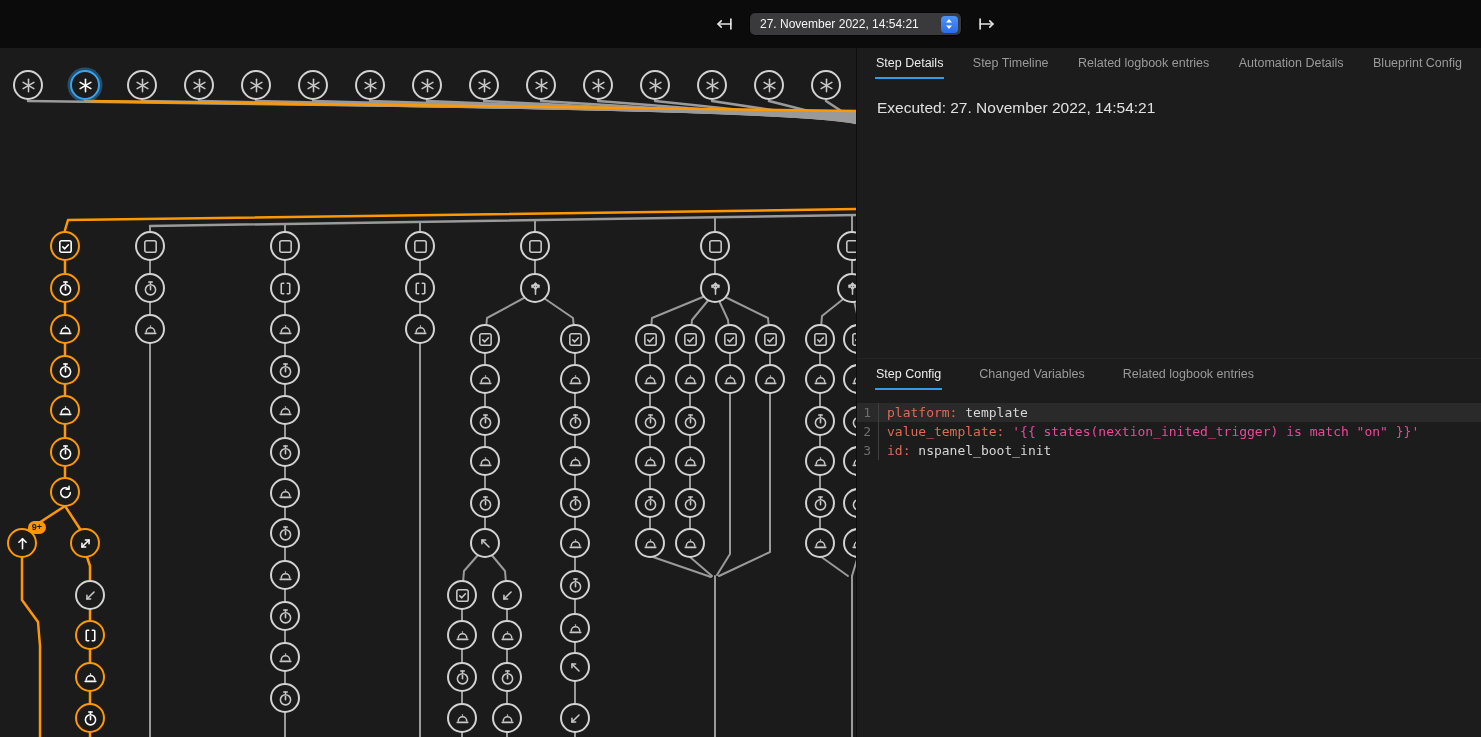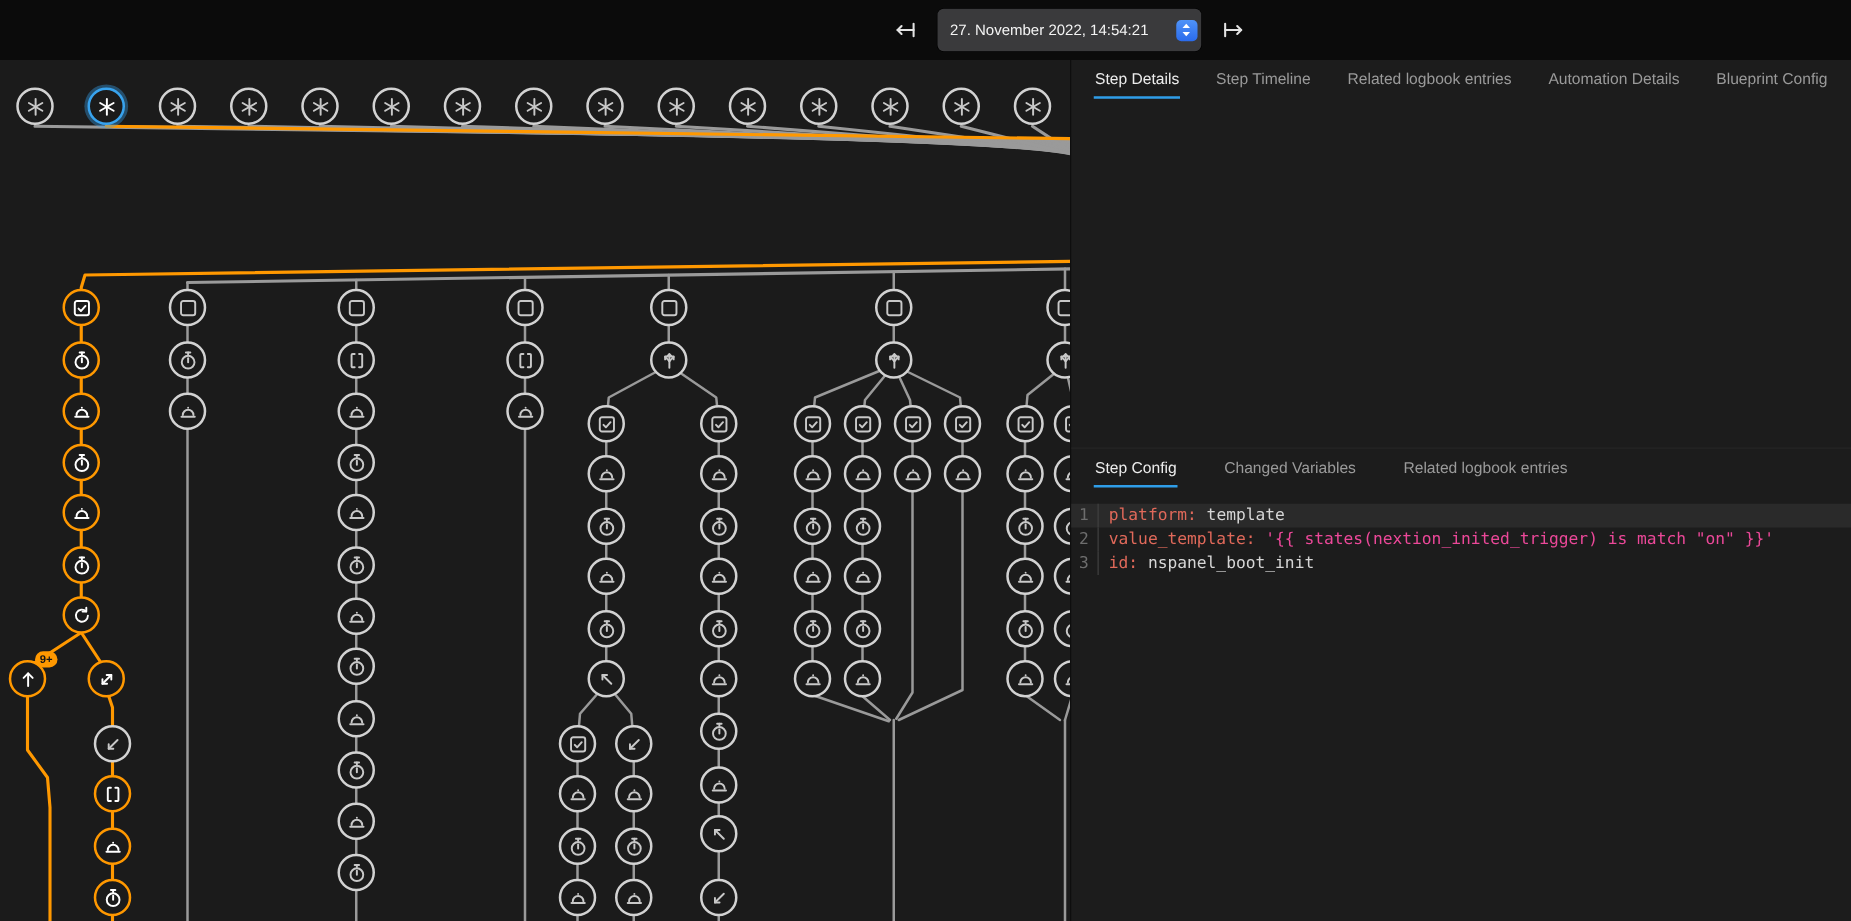--- a/index.html
+++ b/index.html
@@ -3,21 +3,21 @@
 <meta charset="utf-8">
 <style>
   html,body{margin:0;padding:0;width:1481px;height:737px;background:#111;overflow:hidden;
     font-family:"Liberation Sans", sans-serif;color:#ddd;}
   *{box-sizing:border-box;}
 
   
   .topbar{position:absolute;left:0;top:0;width:1481px;height:48px;background:#0b0b0b;}
   .topbar-center{position:absolute;left:712px;top:0;height:48px;display:flex;align-items:center;gap:14px;}
   .nav-btn{width:24px;height:24px;display:flex;align-items:center;justify-content:center;color:#e3e3e3;cursor:pointer;}
-  .run-select{display:flex;align-items:center;background:#3a3a3c;border-radius:5px;height:34px;
+  .run-select{display:flex;align-items:center;background:#3a3a3c;border-radius:5px;height:22px;
     padding:0 3px 0 10px;gap:22px;cursor:pointer;box-shadow:0 0 0 0.5px #000;}
   .run-select-text{font-size:12px;color:#f4f4f4;white-space:nowrap;}
   .stepper{width:17px;height:17px;border-radius:4px;background:linear-gradient(#4f93f8,#2a6bec);
     display:flex;flex-direction:column;align-items:center;justify-content:center;gap:1px;}
 
   
   .graph-panel{position:absolute;left:0;top:48px;width:856px;height:689px;background:#1b1b1b;overflow:hidden;}
   .graph-panel svg.edges{position:absolute;left:0;top:0;}
   .node{position:absolute;width:30px;height:30px;border-radius:50%;background:#1b1b1b;
     border:2.5px solid #d2d2d2;color:#c8c8c8;display:flex;align-items:center;justify-content:center;cursor:pointer;}
@@ -873,20 +873,21 @@
 </div>
 
 <div class="right-panel">
   <div class="tabs-row spread" id="tabs-top">
       <div class="tab active">Step Details</div>
       <div class="tab">Step Timeline</div>
       <div class="tab">Related logbook entries</div>
       <div class="tab">Automation Details</div>
       <div class="tab">Blueprint Config</div>
     </div>
+  <div class="executed">Executed: 27. November 2022, 14:54:21</div>
 
   <div class="bottom-pane">
     <div class="tabs-row packed" id="tabs-bottom">
         <div class="tab active">Step Config</div>
         <div class="tab">Changed Variables</div>
         <div class="tab">Related logbook entries</div>
       </div>
     <div class="yaml-editor">
         <div class="code-line active-line">
           <span class="gutter">1</span>

